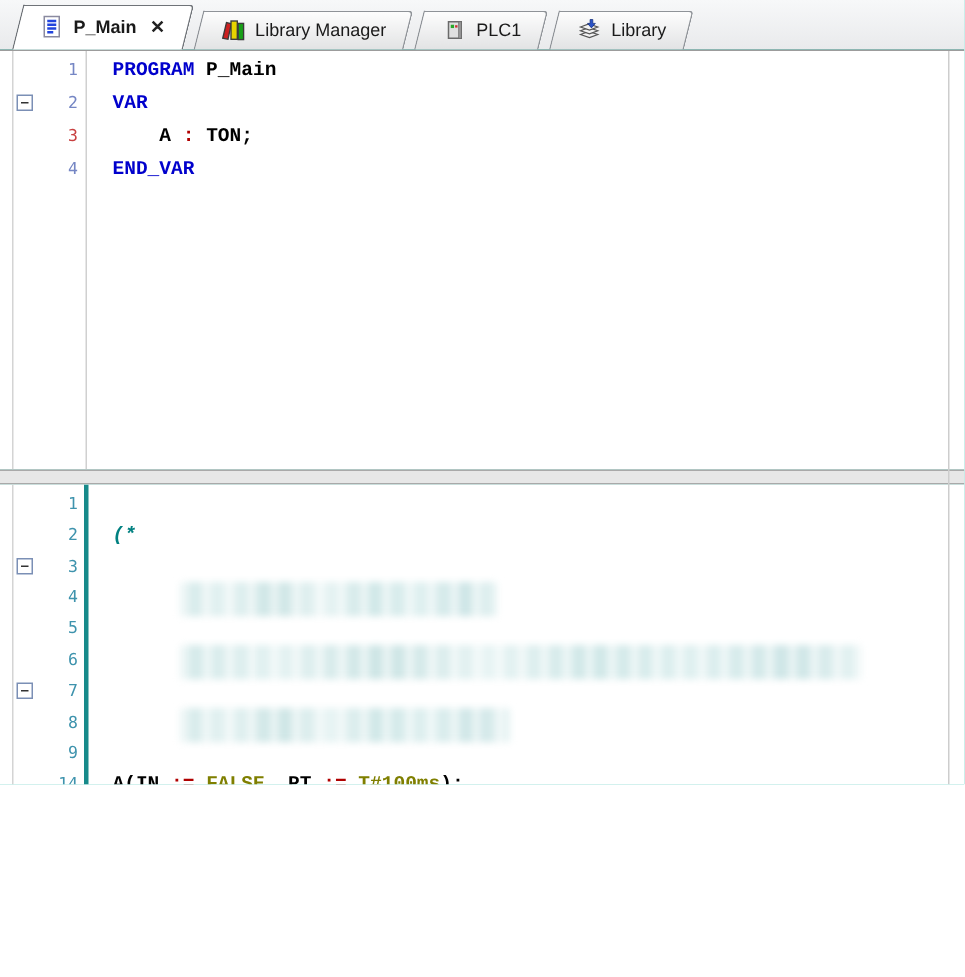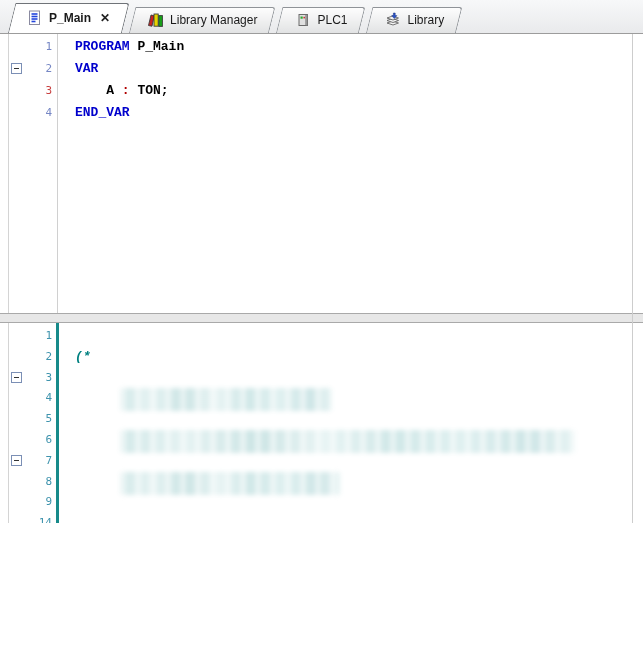--- a/index.html
+++ b/index.html
@@ -228,20 +228,21 @@
           <div class="line-num">8</div>
           <div class="blur-block" style="width: 220px;"></div>
           <div class="code"></div>
         </div>
         <div class="ed-row">
           <div class="line-num">9</div>
           <div class="code"></div>
         </div>
         <div class="ed-row">
           <div class="line-num">14</div>
+          <div class="code"><span class="tok-plain">A(IN </span><span class="tok-operator">:=</span><span class="tok-plain"> </span><span class="tok-constant">FALSE</span><span class="tok-plain">, PT </span><span class="tok-operator">:=</span><span class="tok-plain"> </span><span class="tok-constant">T#100ms</span><span class="tok-plain">);</span></div>
         </div>
         <div class="ed-row hl">
           <div class="line-num changed">6</div>
         </div>
       </div>
   </div>
 
   <div class="right-border"></div>
 
 </div>

